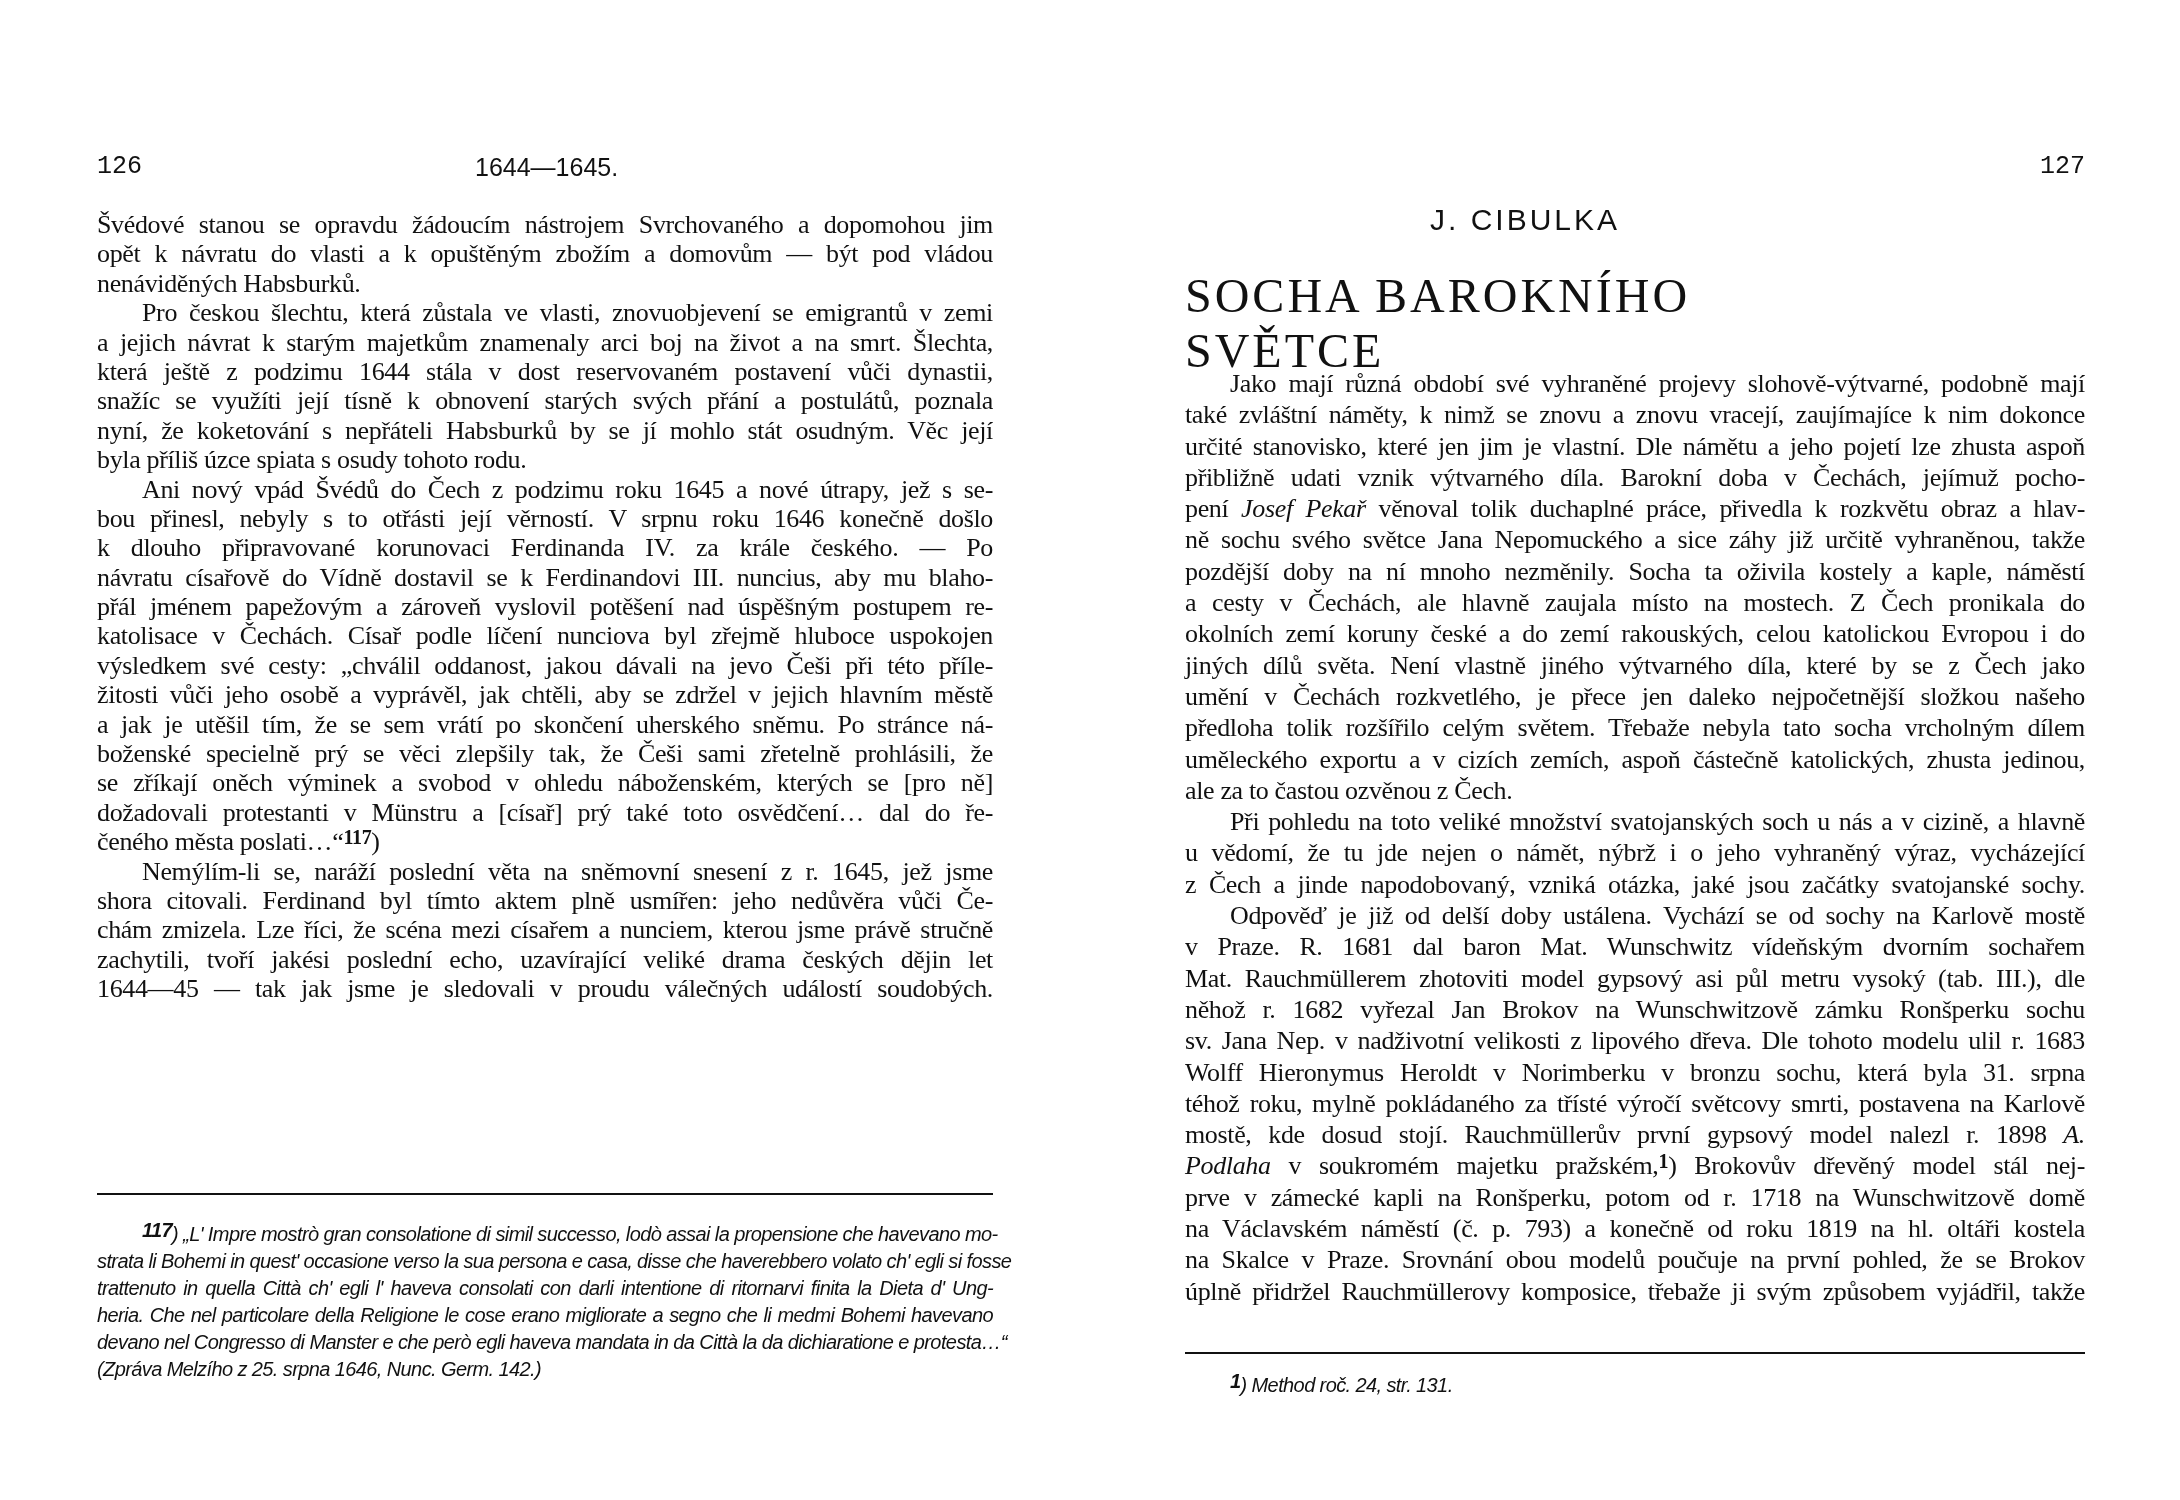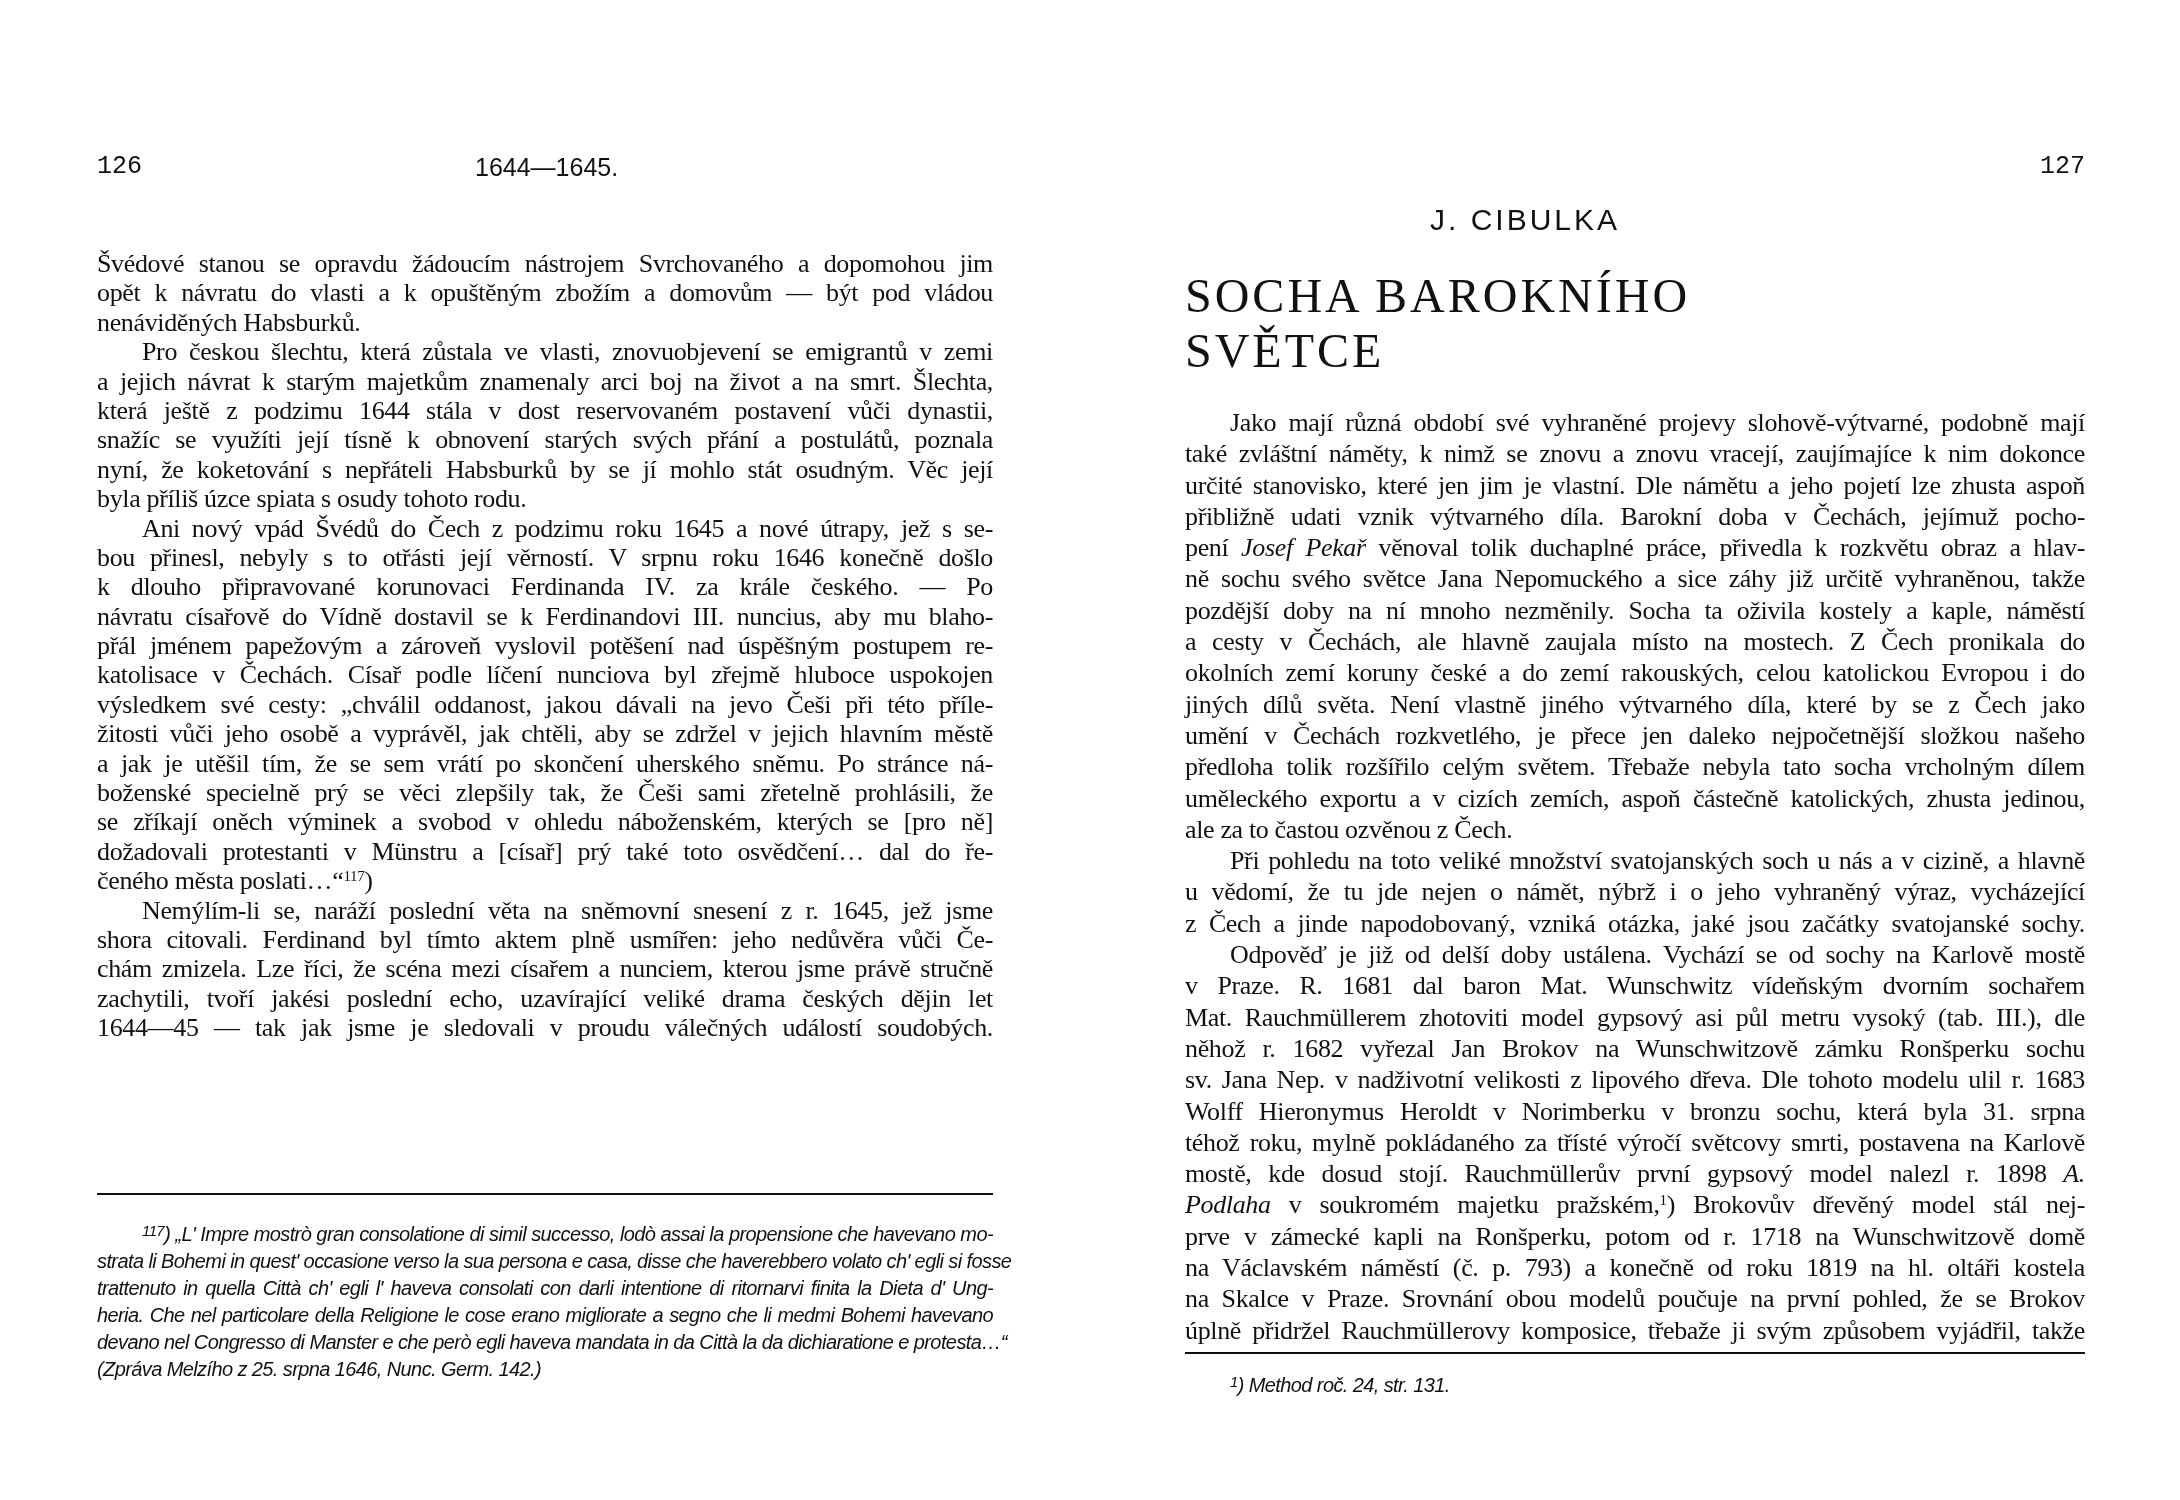--- a/index.html
+++ b/index.html
@@ -2,27 +2,27 @@
 <html><head>
 <meta charset="utf-8">
 <style>
   html, body { margin:0; padding:0; background:#ffffff; }
   body { width:2180px; height:1500px; position:relative; overflow:hidden; color:#111; font-family:"Liberation Serif","DejaVu Serif",serif; }
   .page { position:absolute; top:0; }
   .left-page { left:97px; width:896px; }
   .right-page { left:1185px; width:900px; }
   .pagenum { position:absolute; top:152px; font-size:25px; line-height:30px; font-family:Liberation Mono, monospace; font-stretch:condensed; }
   .running-head { position:absolute; top:152px; left:378px; font-size:25px; line-height:30px; font-family:"Liberation Sans",sans-serif; }
-  .body { position:absolute; left:0; width:100%; font-size:26px;margin-top:39px; }
+  .body { position:absolute; left:0; width:100%; font-size:26px; }
   .line { display:block; height:29.4px; line-height:29.4px; white-space:nowrap; text-align:justify; text-align-last:justify; letter-spacing:-0.35px; }
   .right-page .line { height:31.3px; line-height:31.3px; }
   .line.indent { padding-left:45px; }
   .line.last { text-align-last:left; }
   .it { font-style:italic; }
-  .sup { font-size:15px; vertical-align:top; position:relative; top:-4px; }
+  .sup { font-size:20px; vertical-align:top; position:relative; top:-4px;font-weight:bold; }
   .rule { position:absolute; height:2px; background:#111; }
   .fn { position:absolute; left:0; width:100%; font-style:italic; font-size:20px; font-family:"Liberation Sans",sans-serif; font-stretch:condensed; }
   .fn .line { height:27px; line-height:27px; letter-spacing:-0.6px; }
   .author { position:absolute; top:203px; left:0; width:680px; text-align:center; font-size:30px; letter-spacing:3px; font-family:"Liberation Sans",sans-serif; }
   .title { position:absolute; top:268px; left:0; width:680px; text-align:left; font-size:48px; letter-spacing:3px; font-family:"Liberation Serif",serif; }
 </style>
 </head>
 <body>
 
 <div class="page left-page">

